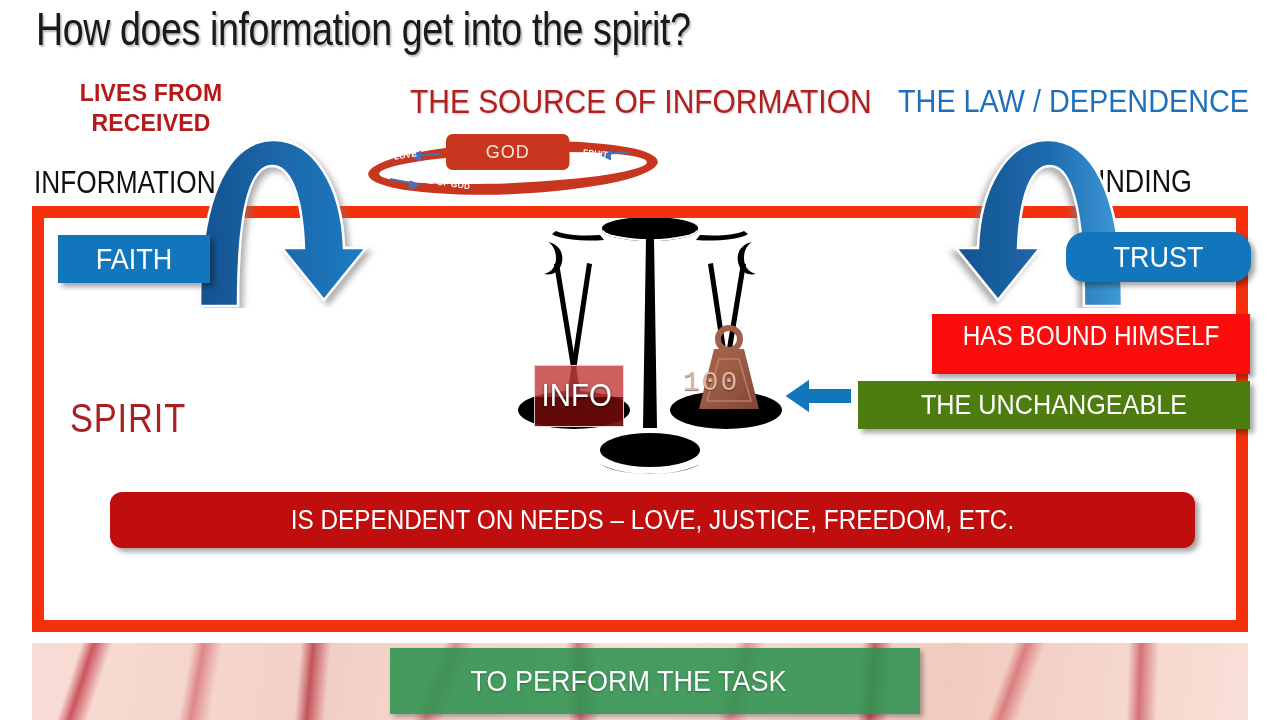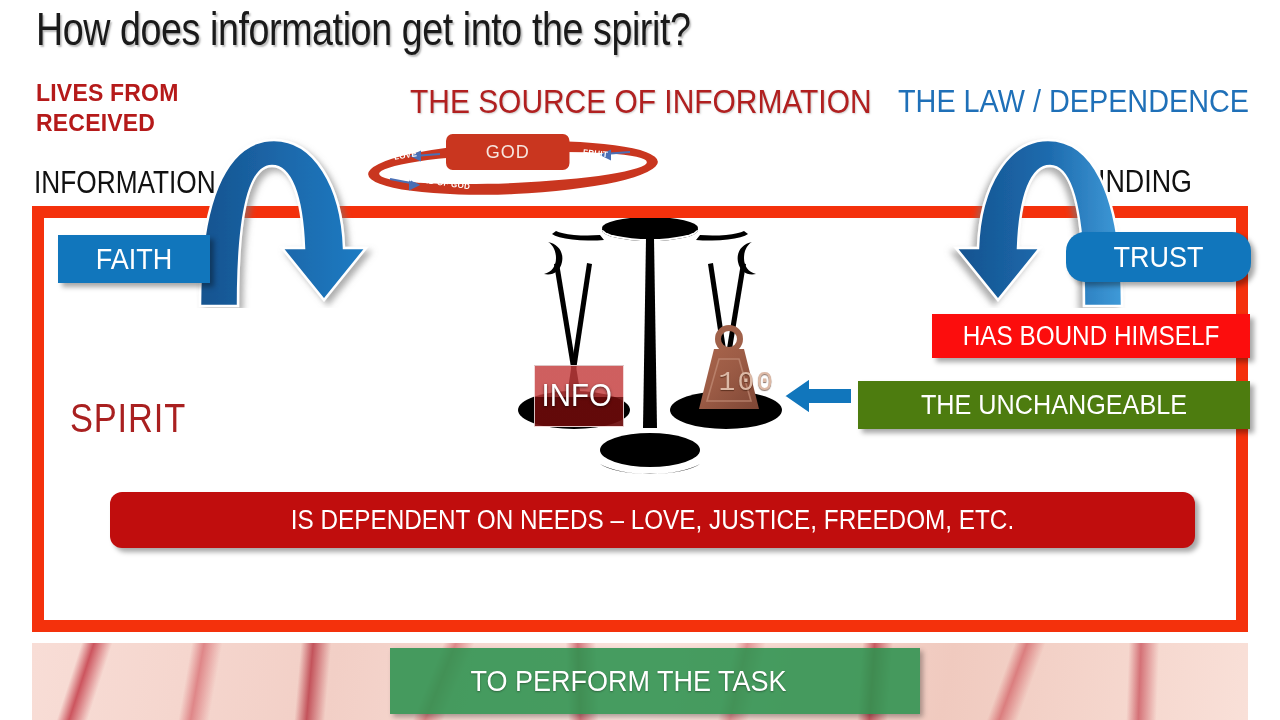--- a/index.html
+++ b/index.html
@@ -25,21 +25,21 @@
     color:#1a1a1a;font-weight:400;
     letter-spacing:-0.5px;
     text-shadow:2px 2px 2px rgba(130,130,130,.55);
     transform:scaleX(.80);
   }
 
   
   #lives-from-received{
     position:absolute;left:36px;top:78px;width:230px;
     font-size:23px;line-height:30px;font-weight:bold;
-    color:#b51a1a;letter-spacing:.2px;
+    color:#b51a1a;letter-spacing:.2px;text-align:center;
   }
   #information-label{
     position:absolute;left:34px;top:164px;
     font-size:32px;color:#111;
     white-space:nowrap;transform:scaleX(.82);transform-origin:left center;
   }
   #source-of-info{
     position:absolute;left:410px;top:82px;
     font-size:34px;color:#b12020;
     white-space:nowrap;transform:scaleX(.88);transform-origin:left center;
@@ -125,21 +125,21 @@
 
   #faith-box{
     left:58px;top:235px;width:152px;height:48px;
     background:#1176bc;font-size:30px;line-height:48px;
   }
   #trust-box{
     left:1066px;top:232px;width:185px;height:50px;
     background:#1176bc;font-size:30px;line-height:50px;border-radius:19px;
   }
   #bound-box{
-    left:932px;top:314px;width:318px;height:44px;
+    left:932px;top:314px;width:318px;height:60px;
     background:#fc0d0d;font-size:27px;line-height:44px;
   }
   #unchangeable-box{
     left:858px;top:381px;width:392px;height:48px;
     background:#4d7c0f;font-size:28px;line-height:48px;
   }
   #needs-box{
     left:110px;top:492px;width:1085px;height:56px;
     background:#c00d0d;font-size:27px;line-height:56px;border-radius:12px;
   }
@@ -162,21 +162,21 @@
   #info-text{
     position:absolute;left:0;top:0;width:88px;height:60px;
     line-height:60px;text-align:center;color:#fff;font-size:31px;
     text-shadow:0 1px 3px rgba(0,0,0,.6);
     transform:scaleX(.95);
   }
 
   
   #weight{position:absolute;left:683px;top:323px;width:92px;height:92px;}
   #weight-text{
-    position:absolute;left:0;top:44px;width:92px;text-align:right;
+    position:absolute;left:0;top:44px;width:92px;text-align:left;
     font-size:28px;color:#dcb9a6;font-family:"Liberation Mono",monospace;
     letter-spacing:2px;
     text-shadow:0 1px 1px rgba(60,25,10,.6);
   }
 
   
   #unchange-arrow{position:absolute;left:782px;top:372px;}
 
   
   #bottom-texture{

